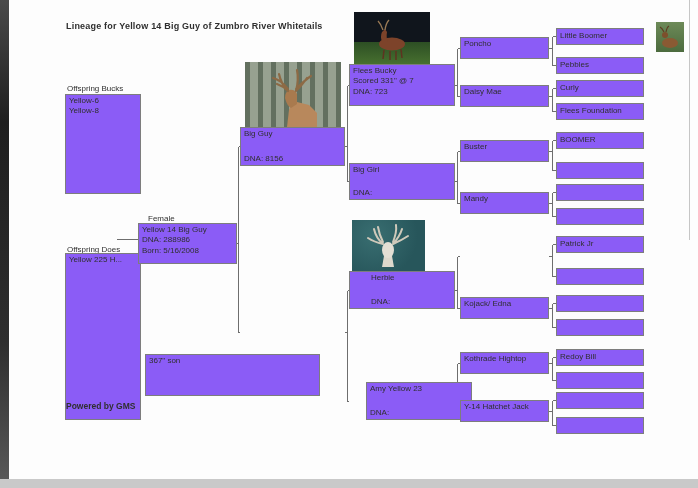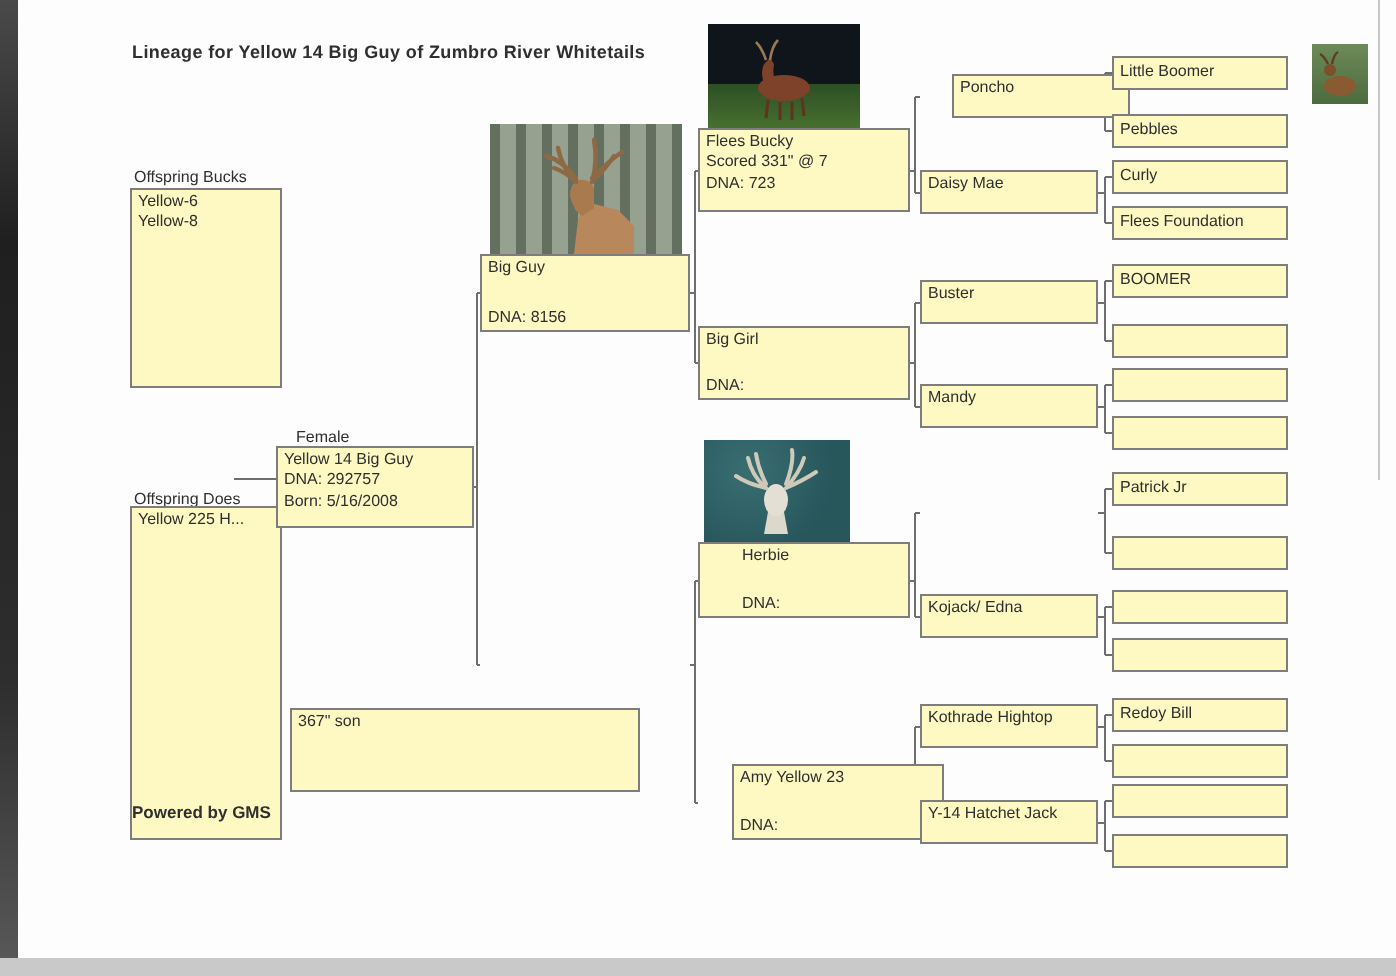--- a/index.html
+++ b/index.html
@@ -5,21 +5,21 @@
   html,body{margin:0;padding:0;background:#e8e8e8;}
   .page{position:relative;width:698px;height:488px;background:#fdfdfd;overflow:hidden;
         font-family:"Liberation Sans", sans-serif;color:#2f2f2f;}
   .scan-left{position:absolute;left:0;top:0;width:9px;height:488px;
         background:linear-gradient(180deg,#4a4a4a,#1f1f1f 25%,#2e2e2e 70%,#5a5a5a);}
   .scan-bottom{position:absolute;left:0;top:479px;width:698px;height:9px;background:#c9c9c9;}
   .scan-right{position:absolute;left:689px;top:0;width:1px;height:240px;background:#c6c6c6;}
   .title{position:absolute;left:66px;top:21px;font-size:9px;font-weight:bold;letter-spacing:.2px;}
   .lbl{position:absolute;font-size:8px;}
   .footer{position:absolute;left:66px;top:401px;font-size:8.5px;font-weight:bold;}
-  .b{position:absolute;box-sizing:border-box;background:#fef9c3;border:1px solid #7d7d7d;
+  .b{position:absolute;box-sizing:border-box;background:#8b5cf6;border:1px solid #7d7d7d;
      font-size:8px;line-height:1.3;padding:1px 3px;overflow:hidden;}
   .gap{display:flex;flex-direction:column;justify-content:space-between;}
   .col3{left:460px;width:89px;height:22px;}
   .col4{left:556px;width:88px;height:17px;padding-top:2px;}
   .photo{position:absolute;overflow:hidden;}
   .ph-sire{left:245px;top:62px;width:96px;height:65px;
      background:repeating-linear-gradient(90deg,#63705f 0 5px,#97a190 5px 13px);}
   .ph-flees{left:354px;top:12px;width:76px;height:52px;
      background:linear-gradient(180deg,#10151c 0 58%,#2d4f24 58%,#47702f);}
   .ph-herbie{left:352px;top:220px;width:73px;height:51px;border-bottom:4px solid #101010;
@@ -67,21 +67,21 @@
   </div>
 
   <div class="lbl" style="left:67px;top:245px;">Offspring Does</div>
   <div class="b" style="left:65px;top:253px;width:76px;height:167px;">
     <div>Yellow 225 H...</div>
   </div>
 
   <div class="lbl" style="left:148px;top:214px;">Female</div>
   <div class="b" style="left:138px;top:223px;width:99px;height:41px;">
     <div>Yellow 14 Big Guy</div>
-    <div>DNA: 292757</div>
+    <div>DNA: 288986</div>
     <div>Born: 5/16/2008</div>
   </div>
 
   <div class="b" style="left:145px;top:354px;width:175px;height:42px;">
     <div>367" son</div>
   </div>
 
   <div class="footer">Powered by GMS</div>
 
   <div class="photo ph-sire">
@@ -126,21 +126,21 @@
   <div class="b gap" style="left:349px;top:271px;width:106px;height:38px;padding-left:21px;">
     <div>Herbie</div>
     <div>DNA:</div>
   </div>
 
   <div class="b gap" style="left:349px;top:382px;width:106px;height:38px;margin-left:17px;">
     <div>Amy Yellow 23</div>
     <div>DNA:</div>
   </div>
 
-  <div class="b col3" style="top:37px;margin-left:16px;">Poncho</div>
+  <div class="b col3" style="top:37px;">Poncho</div>
   <div class="b col3" style="top:85px;">Daisy Mae</div>
   <div class="b col3" style="top:140px;">Buster</div>
   <div class="b col3" style="top:192px;">Mandy</div>
   <div class="b col3" style="top:297px;">Kojack/ Edna</div>
   <div class="b col3" style="top:352px;">Kothrade Hightop</div>
   <div class="b col3" style="top:400px;">Y-14 Hatchet Jack</div>
 
   <div class="b col4" style="top:28px;">Little Boomer</div>
   <div class="b col4" style="top:57px;">Pebbles</div>
   <div class="b col4" style="top:80px;">Curly</div>

